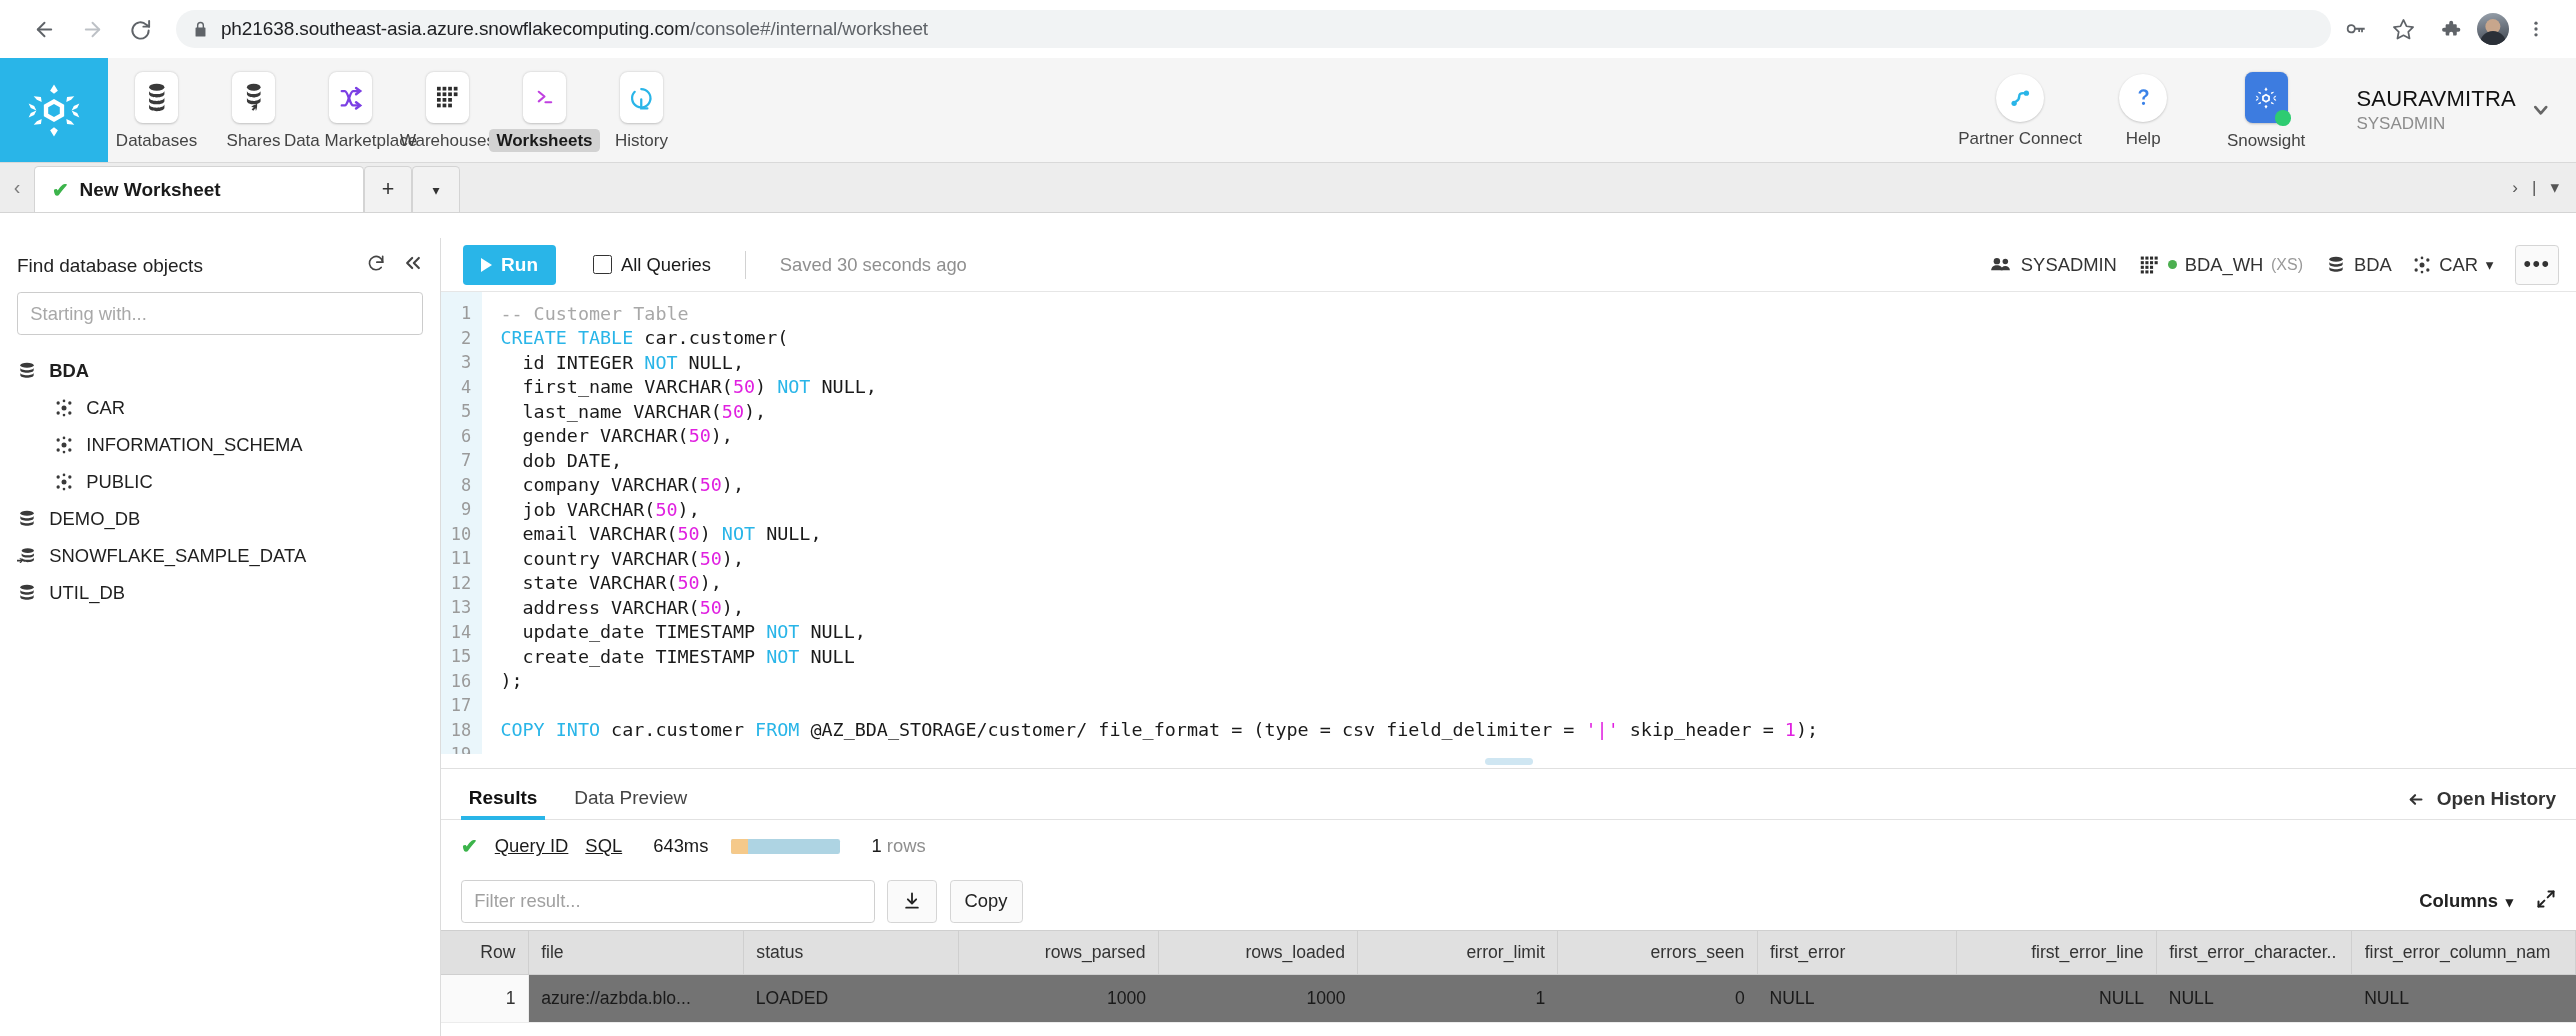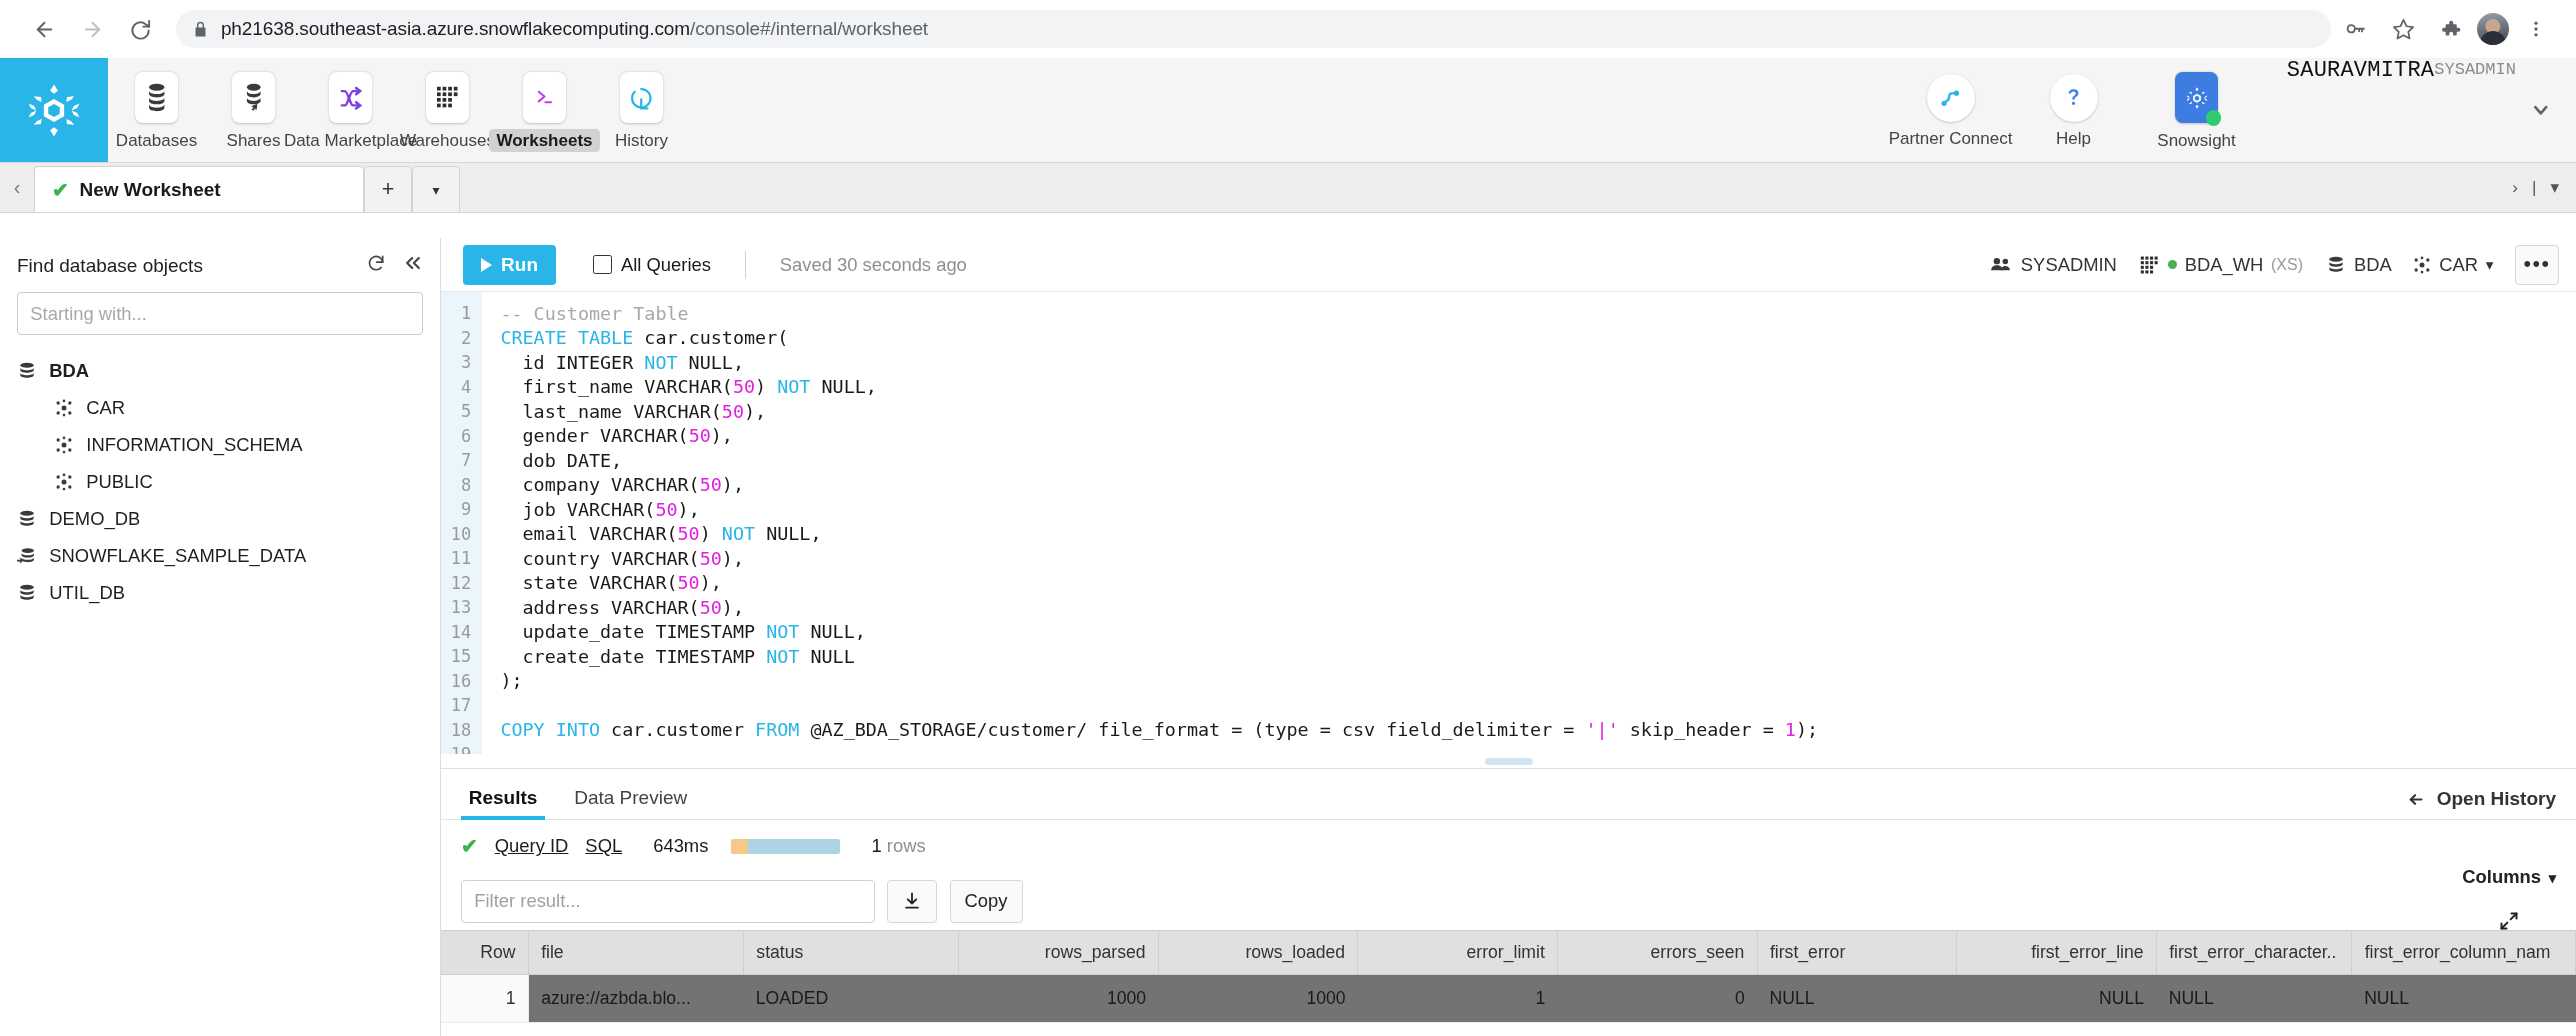--- a/index.html
+++ b/index.html
@@ -102,22 +102,22 @@
   .nav-label {
     font-size: 17px; color: #444; white-space: nowrap;
     padding: 1.5px 7px; border-radius: 4.6px;
   }
   .nav-item.active .nav-label { background: #d2d2d2; color:#1a1a1a; font-weight: bold; }
   .nav-divider { width:0.8px; background:#d0d0d0; margin: 20px 0; }
   .topbar-spacer { flex: 1; }
   .nav-right { display: flex; align-items: center; padding-right: 20px; }
   .nav-right .nav-item { width: 123px; }
   .user-block {
-    display: flex; justify-content: center;
-    padding-left: 28px; padding-right: 14px; height:100%;font-family:Liberation Mono, monospace;
+    display: flex; flex-direction: column; justify-content: center;
+    padding-left: 28px; padding-right: 14px; height:100%;
   }
   .user-name { font-size: 22px; color: #111; letter-spacing: 0.2px; }
   .user-role { font-size: 17px; color: #8c8c8c; margin-top: 1.5px; }
   .user-caret { display:flex; align-items:center; color:#666; padding-right: 4.6px;}
 
   
   .tabstrip {
     height: 50px;
     background: #ededed;
     border-bottom: 0.8px solid #d4d4d4;
@@ -286,21 +286,21 @@
     padding: 0 12.3px; font-size:18.4px; color:#222; background:#fff;
     font-family: "Liberation Sans", sans-serif;
   }
   .filter-input::placeholder { color:#a0a0a0; }
   .sq-btn {
     height: 43px; min-width: 44px; padding: 0 14px;
     border: 0.8px solid #d5d5d5; border-radius: 3.8px; background:#fafafa;
     display:flex;align-items:center;justify-content:center;
     font-size: 18.4px; color:#222;
   }
-  .res-right { margin-left:auto; display:flex; align-items:center; gap: 23px; flex-direction: column; }
+  .res-right { margin-left:auto; display:flex; align-items:center; gap: 23px; }
   .columns-btn { font-size: 18.4px; color:#222; font-weight:bold; display:flex; align-items:center; gap:7.7px;}
   .expand-ic { color:#222; font-size: 18.4px; }
 
   
   .table-wrap { flex:1; overflow:hidden; }
   table.grid { border-collapse: collapse; width: 100%; table-layout: fixed; }
   table.grid th {
     background:#e0e0e0; border-right: 0.8px solid #cfcfcf; border-top:0.8px solid #cfcfcf;
     border-bottom: 0.8px solid #cfcfcf;
     font-weight: normal; font-size: 17.6px; color:#333;

